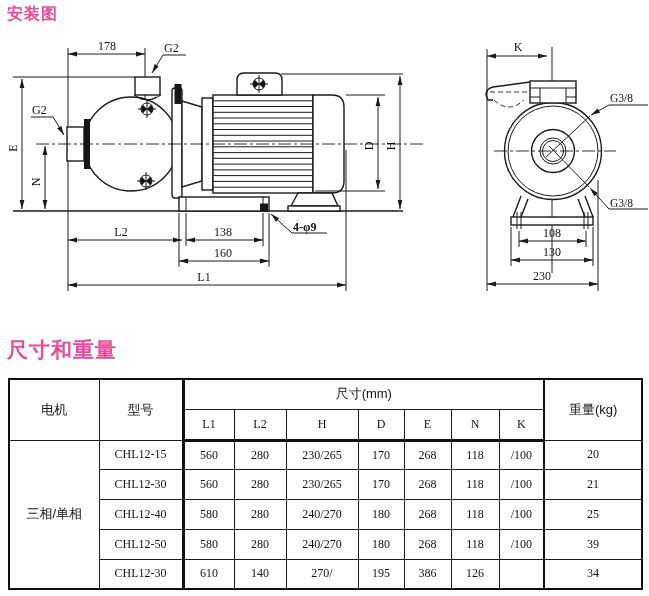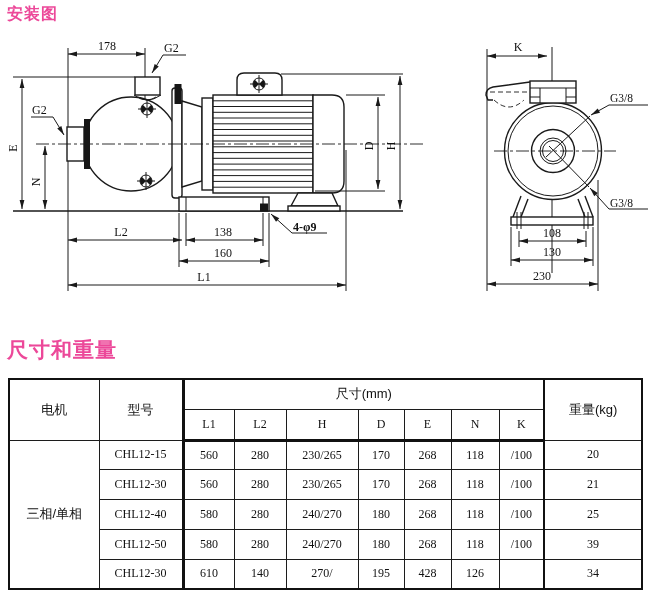--- a/index.html
+++ b/index.html
@@ -271,19 +271,19 @@
       <td class="num">118</td>
       <td class="num">/100</td>
       <td class="num bl2">39</td>
     </tr>
     <tr>
       <td class="num">CHL12-30</td>
       <td class="num bl3">610</td>
       <td class="num">140</td>
       <td class="num">270/</td>
       <td class="num">195</td>
-      <td class="num">428</td>
+      <td class="num">386</td>
       <td class="num">126</td>
       <td class="num"></td>
       <td class="num bl2">34</td>
     </tr>
   </tbody>
 </table>
 
 </body></html>

